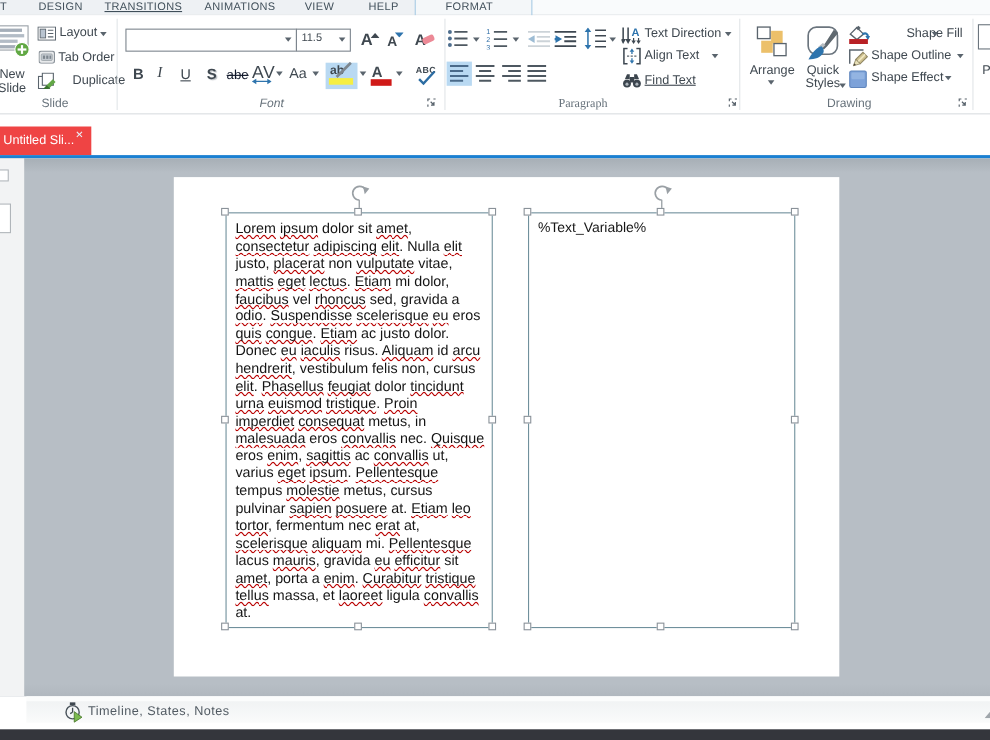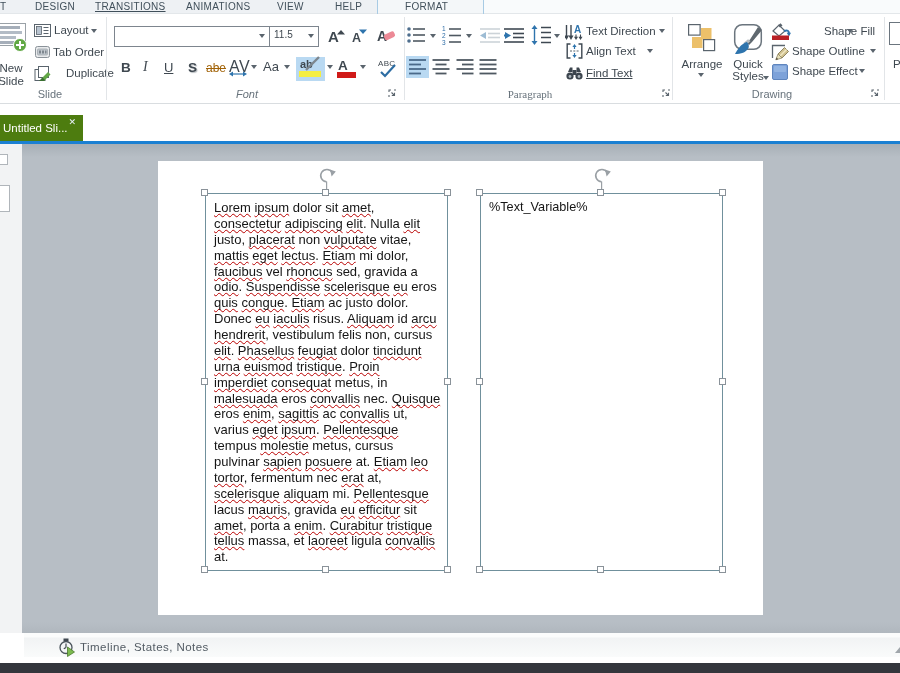--- a/index.html
+++ b/index.html
@@ -18,21 +18,21 @@
   border-bottom:1px solid #d9dde0; }
 .gsep { position:absolute; top:3px; width:1px; height:83px; background:#e2e5e8; }
 .glabel { position:absolute; top:74px; font-size:11px; color:#68737c; width:200px; text-align:center; }
 .launcher { position:absolute; width:9px; height:9px; }
 .btntext { position:absolute; font-size:11.5px; color:#3f4850; white-space:nowrap; }
 .drop { position:absolute; width:0; height:0; border-left:3.5px solid transparent;
   border-right:3.5px solid transparent; border-top:4px solid #5a646d; }
 
 
 #docbar { position:absolute; left:0; top:105px; width:900px; height:36px; background:#fff; }
-#doctab { position:absolute; left:0; top:115px; width:83px; height:26px; background:#4d7c0f;
+#doctab { position:absolute; left:0; top:115px; width:83px; height:26px; background:#ef4444;
   color:#fff; font-size:11.5px; line-height:27px; padding-left:3px; }
 #doctab .x { position:absolute; right:7px; top:3px; font-size:9px; color:#e8f2fb; line-height:9px; }
 #blueline { position:absolute; left:0; top:141px; width:900px; height:3px; background:#1b80d2; }
 
 
 #canvas { position:absolute; left:0; top:144px; width:900px; height:489px;
   background:linear-gradient(180deg, #a7afb6 0px, #b7bec5 13px, #b7bec5 478px, #b0b7be 489px); }
 #leftsliver { position:absolute; left:0; top:0; width:22px; height:489px; background:#f2f3f4; }
 #slide { position:absolute; left:158px; top:17px; width:605px; height:454px; background:#fff; }
 
@@ -115,41 +115,41 @@
         <polygon points="0,0.5 8,0.5 4,5" fill="#2e74ad"></polygon>
       </svg>
     <div style="position:absolute;left:377px;top:14px;font-size:14px;font-weight:bold;color:#3f4850;">A</div>
     <svg style="position:absolute;left:381px;top:16px;" width="16" height="12">
         <rect x="3" y="3" width="11" height="6" rx="2" fill="#ec8996" transform="rotate(-25 8 6)"></rect>
       </svg>
     <div style="position:absolute;left:121px;top:46px;font-size:13.5px;font-weight:bold;color:#3f4850;">B</div>
     <div style="position:absolute;left:143px;top:45px;font-size:14px;font-style:italic;font-family:'Liberation Serif',serif;color:#3f4850;">I</div>
     <div style="position:absolute;left:164px;top:46px;font-size:13px;text-decoration:underline;color:#3f4850;">U</div>
     <div style="position:absolute;left:188px;top:46px;font-size:13.5px;font-weight:bold;color:#3f4850;text-shadow:1px 1px 1px #b8bcc0;">S</div>
-    <div style="position:absolute;left:206px;top:47px;font-size:12px;text-decoration:line-through;color:#a16207;">abe</div>
+    <div style="position:absolute;left:206px;top:47px;font-size:12px;text-decoration:line-through;color:#0f172a;">abe</div>
     <div style="position:absolute;left:229px;top:44px;font-size:16px;font-weight:normal;color:#3f4850;letter-spacing:0.5px;">AV</div>
     <svg style="position:absolute;left:229px;top:56px;" width="18" height="8">
         <line x1="2" y1="4" x2="16" y2="4" stroke="#2e74ad" stroke-width="1.2"></line>
         <polygon points="0,4 4,1.5 4,6.5" fill="#2e74ad"></polygon>
         <polygon points="18,4 14,1.5 14,6.5" fill="#2e74ad"></polygon>
       </svg>
     <div class="drop" style="left:251px;top:51px;"></div>
     <div style="position:absolute;left:263px;top:45px;font-size:13px;color:#3f4850;">Aa</div>
     <div class="drop" style="left:284px;top:51px;"></div>
     <div style="position:absolute;left:296px;top:43px;width:29px;height:24px;background:#b9d9f2;"></div>
     <div style="position:absolute;left:300px;top:44px;font-size:11px;font-weight:bold;color:#3f4850;">ab</div>
     <svg style="position:absolute;left:299px;top:42px;" width="24" height="16">
         <line x1="7" y1="14" x2="20" y2="1" stroke="#7d868e" stroke-width="2.4"></line>
       </svg>
     <div style="position:absolute;left:299px;top:57px;width:22px;height:6px;background:#f5ee43;"></div>
     <div class="drop" style="left:327px;top:51px;"></div>
     <div style="position:absolute;left:338px;top:44px;font-size:13.5px;font-weight:bold;color:#3f4850;">A</div>
     <div style="position:absolute;left:337px;top:58px;width:19px;height:6px;background:#d01a18;"></div>
     <div class="drop" style="left:360px;top:51px;"></div>
-    <div style="position:absolute;left:378px;top:45px;font-size:8px;font-weight:normal;color:#3f4850;letter-spacing:0.3px;">ABC</div>
+    <div style="position:absolute;left:378px;top:45px;font-size:8px;font-weight:bold;color:#3f4850;letter-spacing:0.3px;">ABC</div>
     <svg style="position:absolute;left:379px;top:50px;" width="18" height="14">
         <polyline points="2,8 6,12 16,1" fill="none" stroke="#2d6da3" stroke-width="2.2"></polyline>
       </svg>
     <div class="gsep" style="left:404px;"></div>
 
     <svg style="position:absolute;left:407px;top:12px;" width="19" height="18">
       <circle cx="2" cy="3" r="1.8" fill="#4e6e8e"></circle>
         <circle cx="2" cy="9" r="1.8" fill="#4e6e8e"></circle>
         <circle cx="2" cy="15" r="1.8" fill="#4e6e8e"></circle>
       <line x1="6" y1="3" x2="18" y2="3" stroke="#4e5861" stroke-width="1.6"></line>

